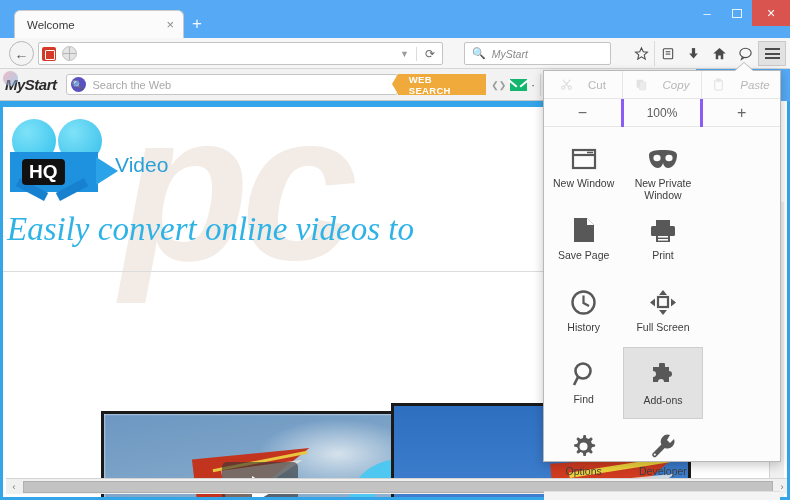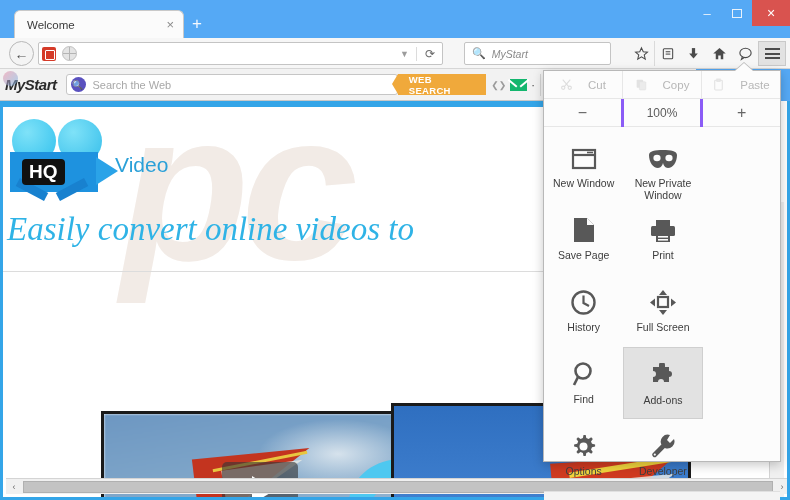--- a/index.html
+++ b/index.html
@@ -188,21 +188,21 @@
   
   .menu { position:absolute; left:543px; top:70px; width:238px; height:392px;
           background:#fcfcfc; border:1px solid #b8b8b8;
           box-shadow:0 3px 10px rgba(0,0,0,.22); z-index:30; }
   .menu-arrow { position:absolute; right:27px; top:-8px; width:0; height:0;
                 border-left:9px solid transparent; border-right:9px solid transparent;
                 border-bottom:8px solid #fcfcfc; filter:drop-shadow(0 -1px 0 #b8b8b8); }
   .editrow { display:flex; height:28px; align-items:center; border-bottom:1px solid #e7e7e7; }
   .editcell { flex:1; display:flex; align-items:center; justify-content:center; gap:15px;
               font-size:11.5px; color:#b7b7b7; height:28px; }
-  .editcell + .editcell { border-left:1px solid #e7e7e7; }
+  .editcell + .editcell { border-left:1px solid #e7e7e7;font-style:italic; }
   .ei { width:13px; height:13px; opacity:.45; }
   .zoomrow { display:flex; height:28px; align-items:center; border-bottom:1px solid #e7e7e7; }
   .zcell { flex:1; display:flex; align-items:center; justify-content:center;
            font-size:12px; color:#5c5c5c; height:28px; }
   .zcell + .zcell { border-left:3px solid #8b5cf6; }
   .zcell.sym { font-size:16px; color:#666; }
 
   .grid { display:flex; flex-wrap:wrap; padding:4px 0 0 0; }
   .gitem { width:79.3px; height:72px; display:flex; flex-direction:column;
            align-items:center; justify-content:flex-start; padding-top:10px; }

